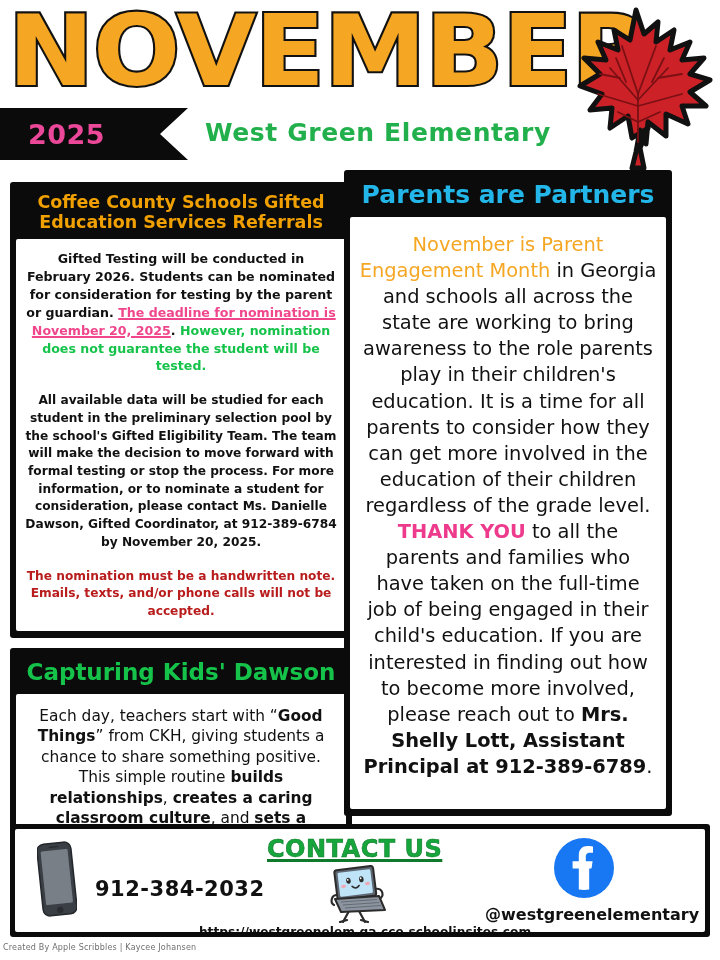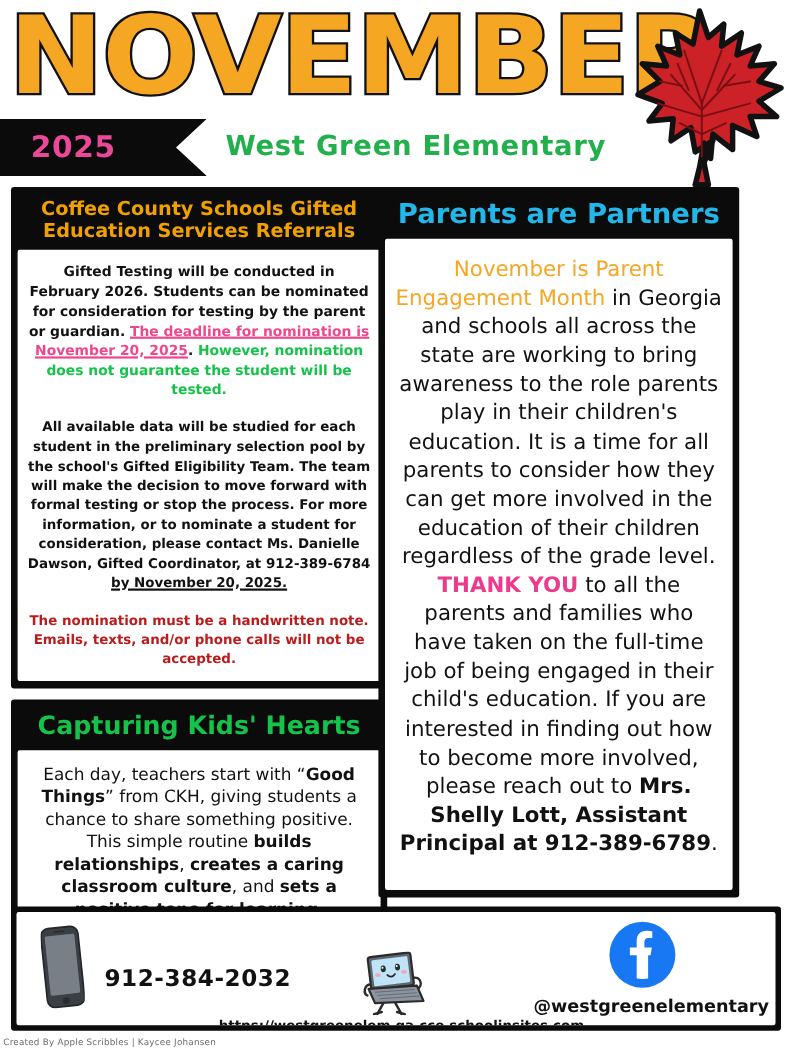--- a/index.html
+++ b/index.html
@@ -87,21 +87,21 @@
   .columns {
     position: absolute;
     top: 170px;
     left: 0;
     width: 720px;
     height: 650px;
   }
   .col-left {
     position: absolute;
     left: 10px;
-    top: 0;
+    top: 12px;
     width: 342px;
   }
   .col-right {
     position: absolute;
     left: 344px;
     top: 0;
     width: 328px;
   }
 
   
@@ -156,21 +156,21 @@
     font-weight: bold;
     color: #b91c1c;
     margin: 16px 0 0 0;
   }
   .hl-pink-underline {
     color: #f0468c;
     text-decoration: underline;
     text-decoration-thickness: 1.5px;
   }
   .hl-green { color: #16c34a; }
-  .u-black { text-decoration: underline; text-decoration-thickness: 1.5px; }
+  .u-black { text-decoration-thickness: 1.5px; }
 
   
   .ckh-body { min-height: 178px; }
   .ckh-text {
     font-size: 15.4px;
     line-height: 1.33;
     margin: 3px 0 0 0;
   }
   .ckh-text b { font-weight: bold; }
 
@@ -331,21 +331,21 @@
 
           <p class="body-text gifted-p1"><span>Gifted Testing will be conducted in February 2026. Students can be nominated for consideration for testing by the parent or guardian. </span><span class="hl-pink-underline">The deadline for nomination is November 20, 2025</span><span>. </span><span class="hl-green">However, nomination does not guarantee the student will be tested.</span></p>
 
           <p class="body-text gifted-p2"><span>All available data will be studied for each student in the preliminary selection pool by the school's Gifted Eligibility Team.  The team will make the decision to move forward with formal testing or stop the process. For more information, or to nominate a student for consideration, please contact Ms. Danielle Dawson, Gifted Coordinator, at 912-389-6784 </span><span class="u-black">by November 20, 2025.</span></p>
 
           <p class="body-text gifted-p3">The nomination must be a handwritten note. Emails, texts, and/or phone calls will not be accepted.</p>
         </div>
       </section>
 
       <section class="panel">
-        <div class="panel-heading green">Capturing Kids' Hearts</div>
+        <div class="panel-heading green">Capturing Kids' Dawson</div>
         <div class="panel-body ckh-body">
           <p class="body-text ckh-text"><span>Each day, teachers start with “</span><b>Good Things</b><span>” from CKH, giving students a chance to share something positive. This simple routine </span><b>builds relationships</b><span>, </span><b>creates a caring classroom culture</b><span>, and </span><b>sets a positive tone for learning</b><span>.</span></p>
         </div>
       </section>
 
     </div>
 
     <div class="col-right">
 
       <section class="panel parents-panel">
@@ -366,20 +366,21 @@
           <rect x="3" y="2" width="34" height="72" rx="7" ry="7" fill="#3a3f45" stroke="#23272b" stroke-width="1.5"></rect>
           <rect x="6.5" y="9" width="27" height="54" rx="1.5" fill="#6d747b"></rect>
           <rect x="6.5" y="9" width="27" height="54" rx="1.5" fill="#8d949b" opacity="0.35"></rect>
           <circle cx="20" cy="69" r="3.2" fill="#2a2e33"></circle>
           <rect x="15" y="5" width="10" height="1.6" rx="0.8" fill="#2a2e33"></rect>
         </g>
       </svg>
 
       <div class="phone-number">912-384-2032</div>
 
+      <div class="contact-us-title">CONTACT US</div>
 
       <svg class="laptop-icon" viewBox="0 0 62 58">
         <g>
 
           <path d="M22 46 L16 57" stroke="#2b2b2b" stroke-width="2.2" fill="none" stroke-linecap="round"></path>
           <path d="M32 46 L38 57" stroke="#2b2b2b" stroke-width="2.2" fill="none" stroke-linecap="round"></path>
           <path d="M13 57 L20 55" stroke="#2b2b2b" stroke-width="2.2" fill="none" stroke-linecap="round"></path>
           <path d="M41 57 L34 55" stroke="#2b2b2b" stroke-width="2.2" fill="none" stroke-linecap="round"></path>
 
           <path d="M10 30 C4 30 3 38 7 40" stroke="#2b2b2b" stroke-width="2.2" fill="none" stroke-linecap="round"></path>

